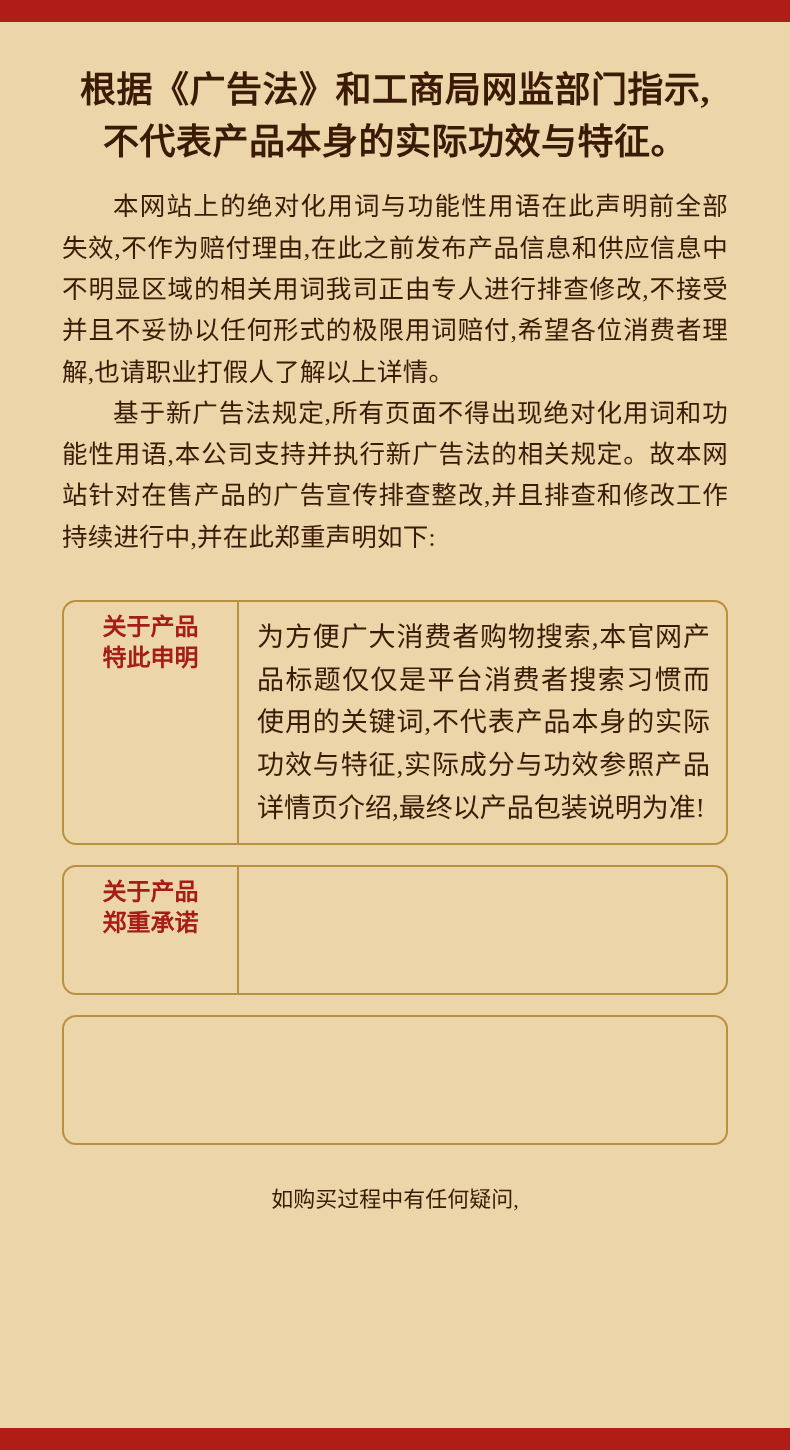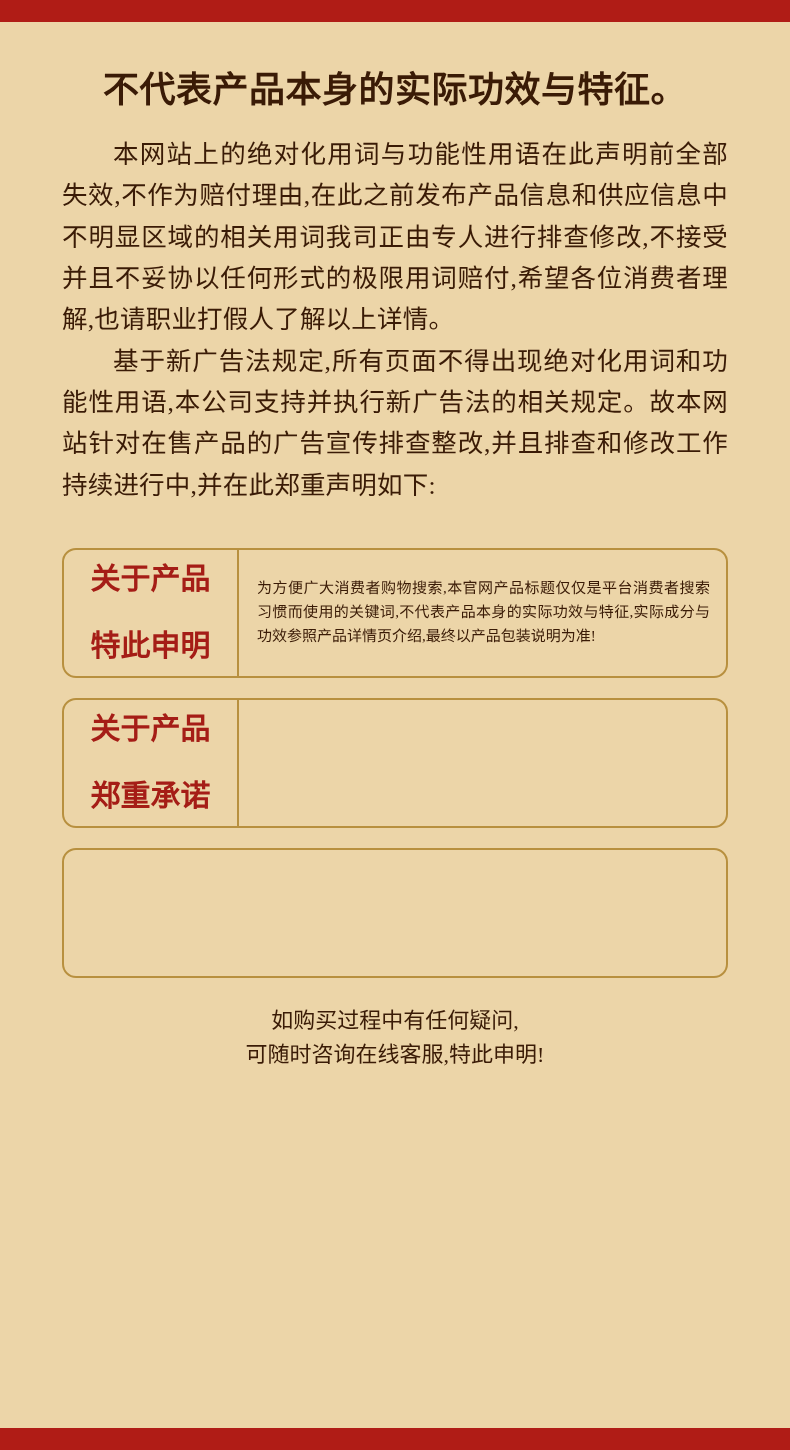--- a/index.html
+++ b/index.html
@@ -70,61 +70,62 @@
     margin-bottom: 20px;
     box-sizing: border-box;
     min-height: 130px;
     background: transparent;
   }
   .card-title {
     flex: 0 0 175px;
     display: flex;
     flex-direction: column;
     align-items: center;
-    justify-content: space-between;
+    justify-content: flex-start;
     color: #a51d16;
     font-weight: bold;
-    font-size: 30px;
+    font-size: 24px;
     line-height: 1.28;
     border-right: 2px solid #b8903f;
     padding: 10px 6px;
     box-sizing: border-box;
     text-align: center;
   }
   .card-body {
     flex: 1 1 auto;
     display: flex;
     align-items: center;
     color: #3a1b06;
-    font-size: 15px;
+    font-size: 27px;
     line-height: 1.58;
     padding: 14px 16px 14px 18px;
     box-sizing: border-box;
     text-align: justify;
     text-justify: inter-ideograph;
   }
 
   .footer {
-    margin-top: 26px;
+    margin-top: 38px;
     text-align: center;
     color: #3a1b06;
     font-size: 22px;
     line-height: 1.55;
     padding-bottom: 20px;
   }
   .footer .f1, .footer .f2 { display: block; }
 </style>
 </head>
 <body>
 
 <div class="page">
   <div class="panel">
     <div class="inner">
 
       <h1 class="headline">
+        <span class="l1">根据《广告法》和工商局网监部门指示,</span>
         <span class="l2">不代表产品本身的实际功效与特征。</span>
       </h1>
 
       <p class="para second">本网站上的绝对化用词与功能性用语在此声明前全部失效,不作为赔付理由,在此之前发布产品信息和供应信息中不明显区域的相关用词我司正由专人进行排查修改,不接受并且不妥协以任何形式的极限用词赔付,希望各位消费者理解,也请职业打假人了解以上详情。</p>
       <p class="para first">基于新广告法规定,所有页面不得出现绝对化用词和功能性用语,本公司支持并执行新广告法的相关规定。故本网站针对在售产品的广告宣传排查整改,并且排查和修改工作持续进行中,并在此郑重声明如下:</p>
 
       <div class="cards">
 
         <div class="card">
           <div class="card-title">
@@ -141,18 +142,17 @@
           </div>
         </div>
 
         <div class="card">
         </div>
 
       </div>
 
       <div class="footer">
         <span class="f1">如购买过程中有任何疑问,</span>
-        <span class="f2">可随时咨询在线客服,特此申明!</span>
       </div>
 
     </div>
   </div>
 </div>
 
 </body></html>

